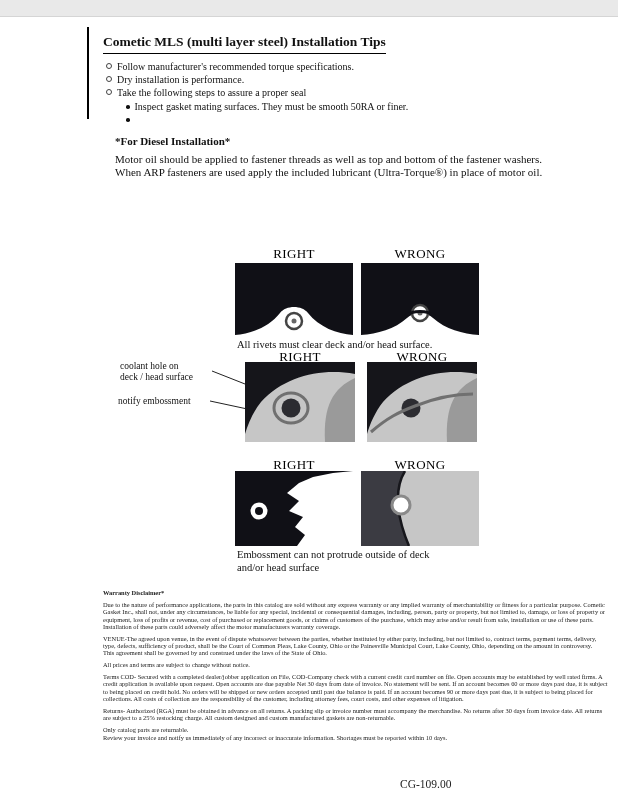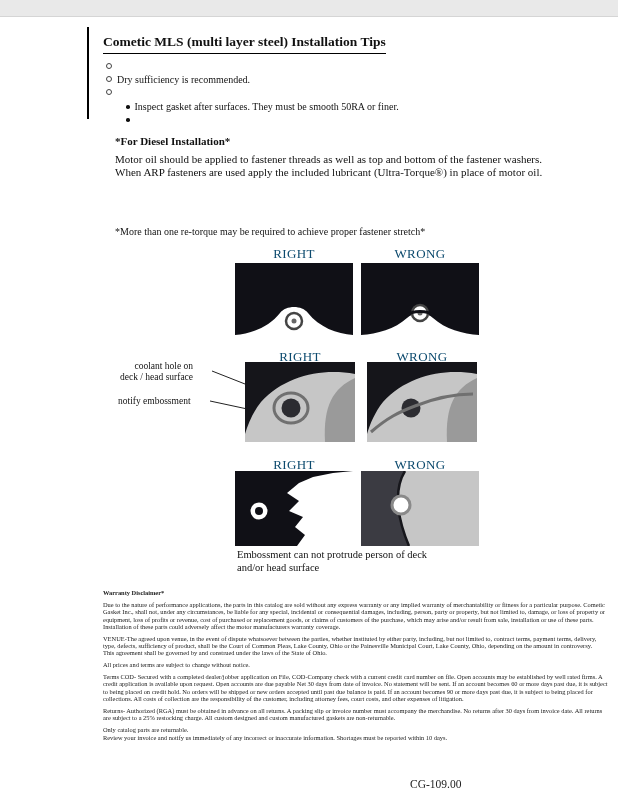--- a/index.html
+++ b/index.html
@@ -12,60 +12,59 @@
          border-bottom:1.6px solid #000;padding-bottom:3px;}
   .bullet{left:106px;font-size:10px;line-height:12px;}
   .bullet.sub{left:126px;}
   .dot-o{display:inline-block;width:4px;height:4px;border:1px solid #444;border-radius:50%;
          margin-right:5px;vertical-align:1.5px;}
   .dot-f{display:inline-block;width:3.5px;height:3.5px;background:#111;border-radius:50%;
          margin-right:5px;vertical-align:1.5px;}
   .h-diesel{left:115px;top:118px;font-size:11px;font-weight:bold;}
   .para{left:115px;width:500px;font-size:11px;line-height:13px;white-space:pre-line;}
   .note{left:115px;top:209px;font-size:10px;}
-  .dlabel{font-size:13px;color:#0c4a6e;text-align:center;letter-spacing:.4px;}
+  .dlabel{font-size:13px;color:#000000;text-align:center;letter-spacing:.4px;}
   .panel{overflow:hidden;}
   .panel svg{display:block;width:100%;height:100%;}
   .caption{font-size:10.5px;color:#111;white-space:pre-line;line-height:13px;}
-  .ptr-label{font-size:9.5px;line-height:11px;white-space:pre-line;color:#111;text-align:right;}
+  .ptr-label{font-size:9.5px;line-height:11px;white-space:pre-line;color:#111;}
   .arrows{pointer-events:none;}
   .warranty{left:103px;top:572px;width:506px;font-size:6.4px;line-height:7.35px;color:#222;}
   .warranty p{margin:0 0 4.5px 0;}
   .warranty .whead{font-weight:bold;margin-bottom:4.5px;}
-  .footer{left:410px;top:761px;font-size:11.5px;color:#222;}
+  .footer{left:400px;top:761px;font-size:11.5px;color:#222;}
 </style>
 </head>
 <body>
 
 <div class="page">
 
   <div class="abs edge-mark"></div>
 
   <div class="abs title">Cometic MLS (multi layer steel) Installation Tips</div>
 
   <div class="abs bullet" style="top:44px">
-    <span class="dot-o"></span>
+    <span class="dot-o"></span><span>Follow manufacturer's recommended torque specifications.</span>
   </div>
   <div class="abs bullet" style="top:57px">
-    <span class="dot-o"></span><span>Dry sufficiency is recommended.</span>
+    <span class="dot-o"></span><span>Dry installation is performance.</span>
   </div>
   <div class="abs bullet" style="top:70px">
-    <span class="dot-o"></span>
+    <span class="dot-o"></span><span>Take the following steps to assure a proper seal</span>
   </div>
   <div class="abs bullet sub" style="top:84px">
-    <span class="dot-f"></span><span>Inspect gasket after surfaces.  They must be smooth 50RA or finer.</span>
+    <span class="dot-f"></span><span>Inspect gasket mating surfaces.  They must be smooth 50RA or finer.</span>
   </div>
   <div class="abs bullet sub" style="top:97px">
     <span class="dot-f"></span>
   </div>
 
   <div class="abs h-diesel">*For Diesel Installation*</div>
   <div class="abs para" style="top:136px">Motor oil should be applied to fastener threads as well as top and bottom of the fastener washers.
 When ARP fasteners are used apply the included lubricant (Ultra-Torque®) in place of motor oil.</div>
-  <div class="abs note">*More than one re-torque may be required to achieve proper fastener stretch*</div>
 
   <div class="abs dlabel" style="left:235px;top:229px;width:118px">RIGHT</div>
   <div class="abs dlabel" style="left:361px;top:229px;width:118px">WRONG</div>
 
   <div class="abs panel" style="left:235px;top:246px;width:118px;height:72px">
     <svg viewBox="0 0 118 72">
       <rect width="118" height="72" fill="#101016"></rect>
       <path d="M0,72 C16,71 34,64 45,50 C51,42 67,42 73,50 C84,64 102,71 118,72 Z" fill="#ffffff"></path>
       <circle cx="59" cy="58" r="8" fill="#ffffff" stroke="#444" stroke-width="2.5"></circle>
       <circle cx="59" cy="58" r="2.5" fill="#666"></circle>
@@ -73,20 +72,21 @@
   </div>
   <div class="abs panel" style="left:361px;top:246px;width:118px;height:72px">
     <svg viewBox="0 0 118 72">
       <rect width="118" height="72" fill="#101016"></rect>
       <path d="M0,72 C16,71 34,66 46,55 C52,49 66,49 72,55 C84,66 102,71 118,72 Z" fill="#ffffff"></path>
       <circle cx="59" cy="50" r="8" fill="#ffffff" stroke="#444" stroke-width="2.5"></circle>
       <circle cx="59" cy="50" r="2.5" fill="#666"></circle>
       <path d="M44,53 C52,47 66,47 74,53" stroke="#101016" stroke-width="3" fill="none"></path>
     </svg>
   </div>
+  <div class="abs caption" style="left:237px;top:321px">All rivets must clear deck and/or head surface.</div>
 
   <div class="abs dlabel" style="left:245px;top:332px;width:110px">RIGHT</div>
   <div class="abs dlabel" style="left:367px;top:332px;width:110px">WRONG</div>
 
   <div class="abs ptr-label" style="left:120px;top:344px">coolant hole on
 deck / head surface</div>
   <div class="abs ptr-label" style="left:118px;top:379px">notify embossment</div>
 
   <svg class="abs arrows" style="left:118px;top:342px;width:175px;height:64px" viewBox="0 0 175 64">
     <defs>
@@ -129,21 +129,21 @@
     </svg>
   </div>
   <div class="abs panel" style="left:361px;top:454px;width:118px;height:75px">
     <svg viewBox="0 0 118 75">
       <rect width="118" height="75" fill="#c6c6c6"></rect>
       <path d="M0,0 H44 C34,16 34,42 48,75 H0 Z" fill="#3b3b42"></path>
       <path d="M44,0 C34,16 34,42 48,75" stroke="#17171c" stroke-width="2.5" fill="none"></path>
       <circle cx="40" cy="34" r="9" fill="#ffffff" stroke="#8a8a8a" stroke-width="3"></circle>
     </svg>
   </div>
-  <div class="abs caption" style="left:237px;top:531px">Embossment can not protrude person of deck
+  <div class="abs caption" style="left:237px;top:531px">Embossment can not protrude outside of deck
 and/or head surface</div>
 
   <div class="abs warranty">
     <p class="whead">Warranty Disclaimer*</p>
     <p>Due to the nature of performance applications, the parts in this catalog are sold without any express warranty or any implied warranty of merchantability or fitness for a particular purpose.  Cometic Gasket Inc., shall not, under any circumstances, be liable for any special, incidental or consequential damages, including, person, party or property, but not limited to, damage, or loss of property or equipment, loss of profits or revenue, cost of purchased or replacement goods, or claims of customers of the purchase, which may arise and/or result from sale, installation or use of these parts.  Installation of these parts could adversely affect the motor manufacturers warranty coverage.</p>
     <p style="margin-bottom:0">VENUE-The agreed upon venue, in the event of dispute whatsoever between the parties, whether instituted by either party, including, but not limited to, contract terms, payment terms, delivery, type, defects, sufficiency of product, shall be the Court of Common Pleas, Lake County, Ohio or the Painesville Municipal Court, Lake County, Ohio, depending on the amount in controversy.</p>
     <p>This agreement shall be governed by and construed under the laws of the State of Ohio.</p>
     <p>All prices and terms are subject to change without notice.</p>
     <p>Terms COD- Secured with a completed dealer/jobber application on File, COD-Company check with a current credit card number on file.  Open accounts may be established by well rated firms.  A credit application is available upon request.  Open accounts are due payable Net 30 days from date of invoice.  No statement will be sent.  If an account becomes 60 or more days past due, it is subject to being placed on credit hold.  No orders will be shipped or new orders accepted until past due balance is paid.  If an account becomes 90 or more days past due, it is subject to being placed for collections.  All costs of collection are the responsibility of the customer, including attorney fees, court costs, and other expenses of litigation.</p>
     <p>Returns- Authorized (RGA) must be obtained in advance on all returns.  A packing slip or invoice number must accompany the merchandise.  No returns after 30 days from invoice date.  All returns are subject to a 25% restocking charge.  All custom designed and custom manufactured gaskets are non-returnable.</p>

